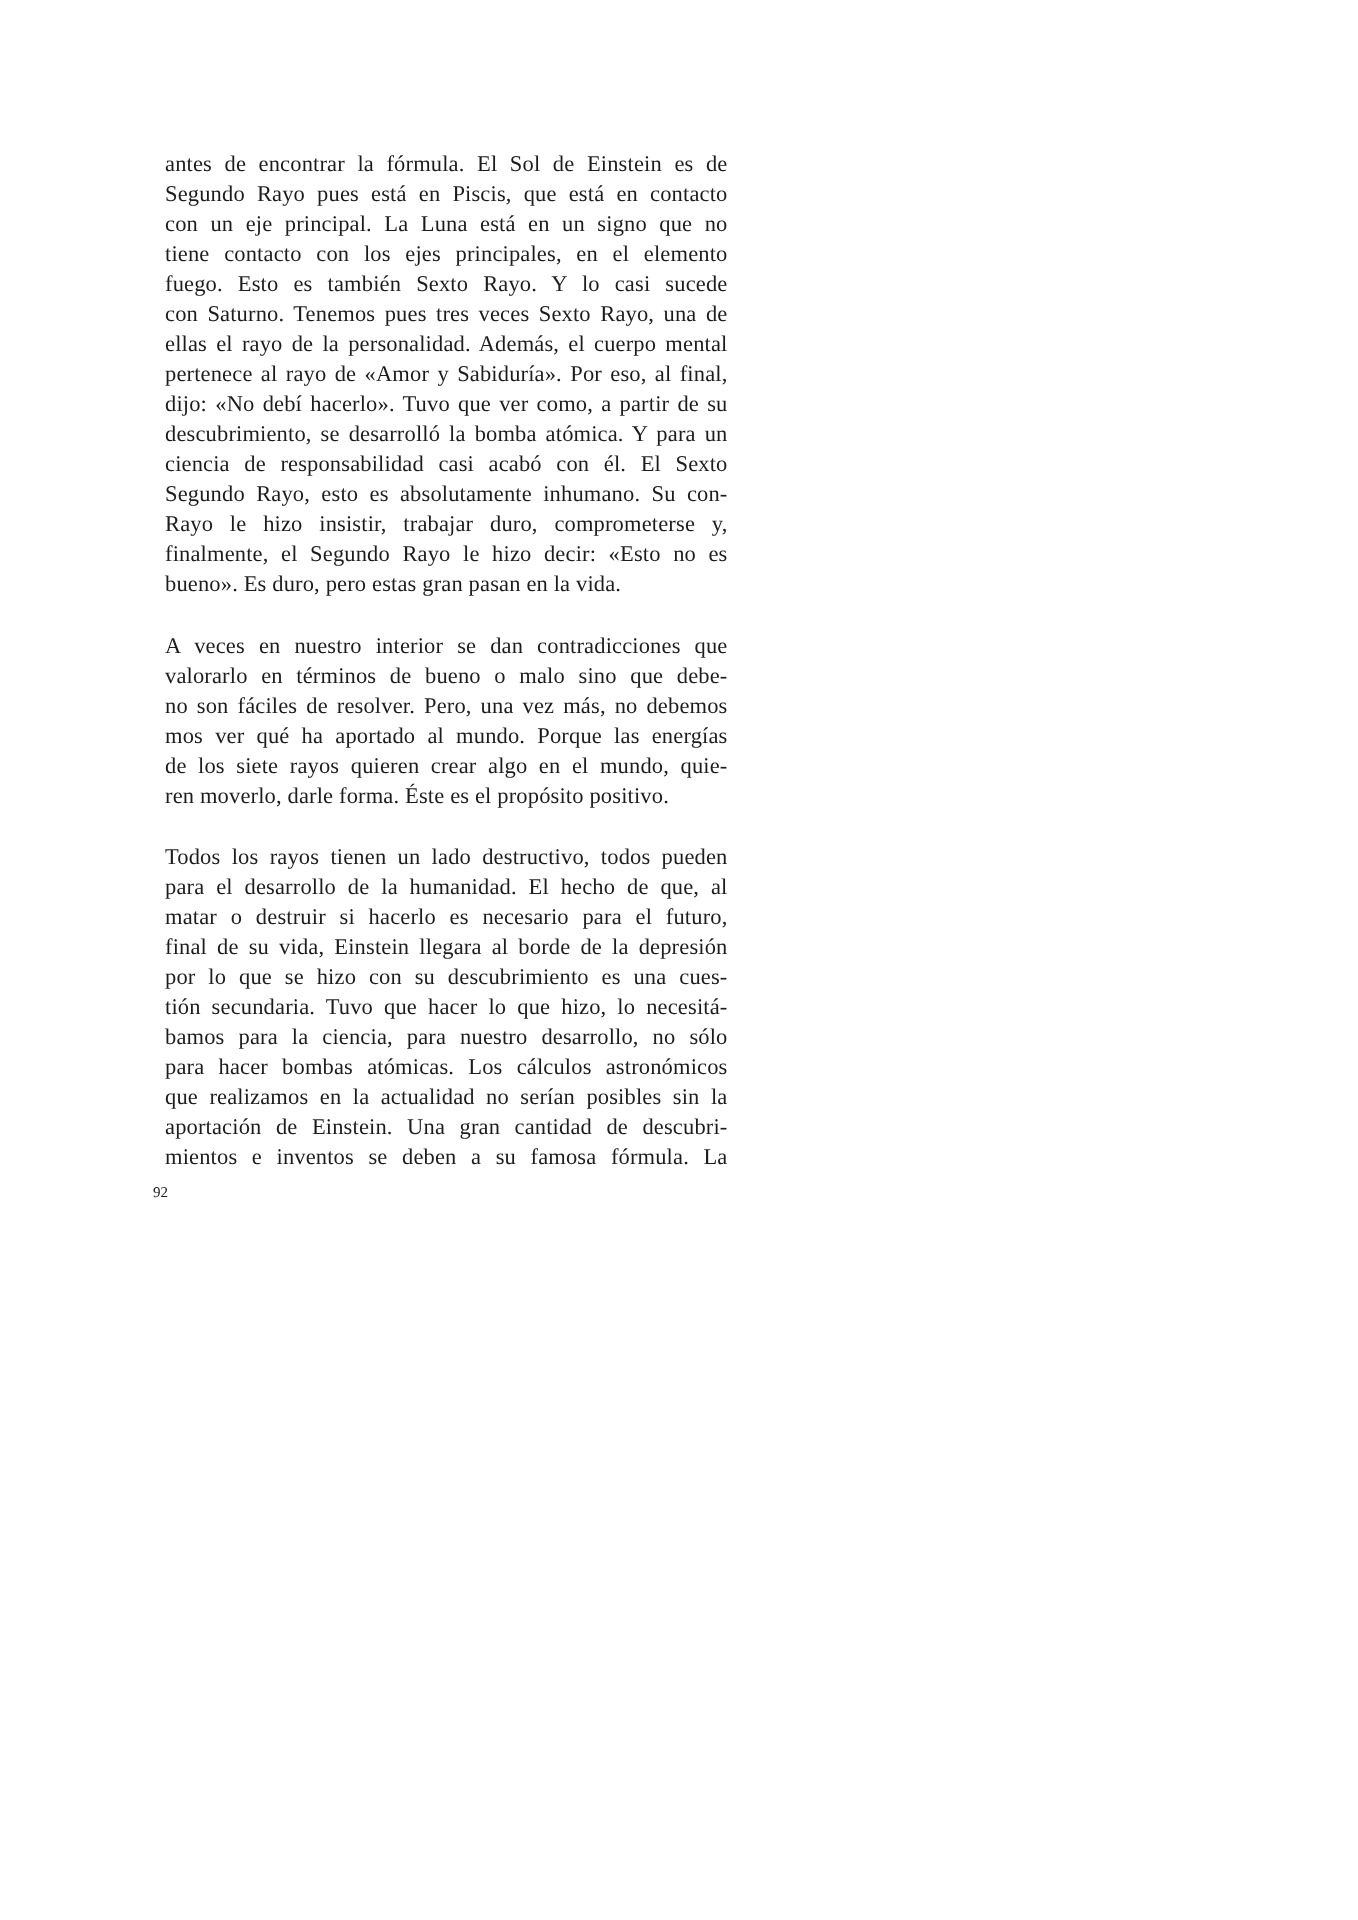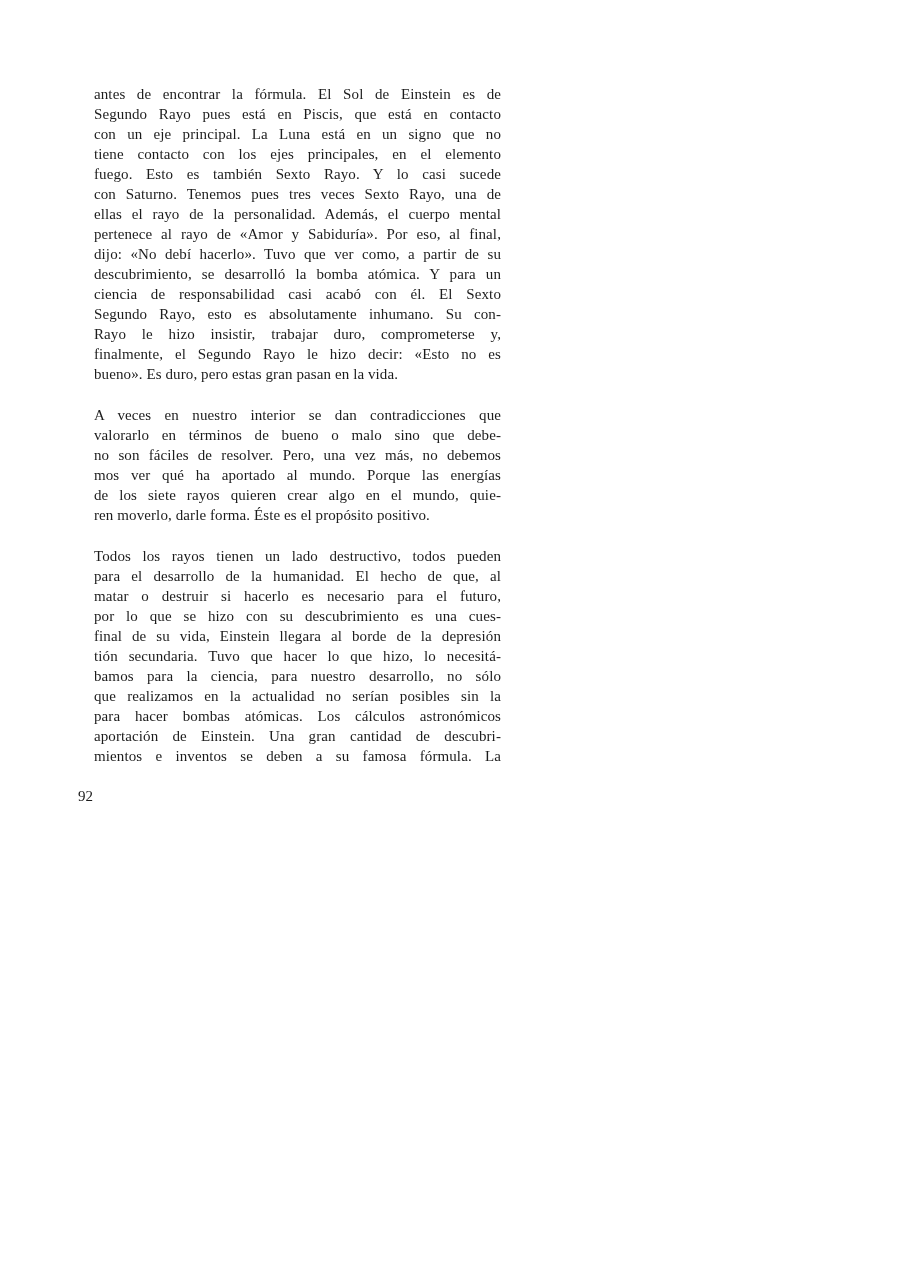--- a/index.html
+++ b/index.html
@@ -19,39 +19,39 @@
   .text-block {
     position: absolute;
     left: 94px;
     top: 84px;
     width: 407px;
     font-size: 15px;
     line-height: 20px;
     letter-spacing: 0.1px;
   }
   .paragraph {
-    margin: 0;
+    margin: 16px;
   }
   .paragraph + .paragraph {
     margin-top: 21px;
   }
   .line {
     height: 20px;
     overflow: hidden;
     text-align: justify;
     text-align-last: justify;
   }
   .line.no-justify {
     text-align-last: left;
   }
   .page-number {
     position: absolute;
-    left: 78px;
+    left: 102px;
     top: 786px;
-    font-size: 15px;
+    font-size: 10px;
     line-height: 20px;
   }
 </style>
 </head>
 <body>
 
 <div class="page">
   <div class="text-block">
       <div class="paragraph">
         <div class="line">antes de encontrar la fórmula. El Sol de Einstein es de</div>
@@ -75,24 +75,24 @@
         <div class="line">valorarlo en términos de bueno o malo sino que debe-</div>
         <div class="line">no son fáciles de resolver. Pero, una vez más, no debemos</div>
         <div class="line">mos ver qué ha aportado al mundo. Porque las energías</div>
         <div class="line">de los siete rayos quieren crear algo en el mundo, quie-</div>
         <div class="line no-justify">ren moverlo, darle forma. Éste es el propósito positivo.</div>
       </div>
       <div class="paragraph">
         <div class="line">Todos los rayos tienen un lado destructivo, todos pueden</div>
         <div class="line">para el desarrollo de la humanidad. El hecho de que, al</div>
         <div class="line">matar o destruir si hacerlo es necesario para el futuro,</div>
+        <div class="line">final de su vida, Einstein llegara al borde de la depresión</div>
         <div class="line">por lo que se hizo con su descubrimiento es una cues-</div>
-        <div class="line">final de su vida, Einstein llegara al borde de la depresión</div>
         <div class="line">tión secundaria. Tuvo que hacer lo que hizo, lo necesitá-</div>
         <div class="line">bamos para la ciencia, para nuestro desarrollo, no sólo</div>
+        <div class="line">para hacer bombas atómicas. Los cálculos astronómicos</div>
         <div class="line">que realizamos en la actualidad no serían posibles sin la</div>
-        <div class="line">para hacer bombas atómicas. Los cálculos astronómicos</div>
         <div class="line">aportación de Einstein. Una gran cantidad de descubri-</div>
         <div class="line">mientos e inventos se deben a su famosa fórmula. La</div>
       </div>
     </div>
   <div class="page-number">92</div>
 </div>
 
 </body></html>

